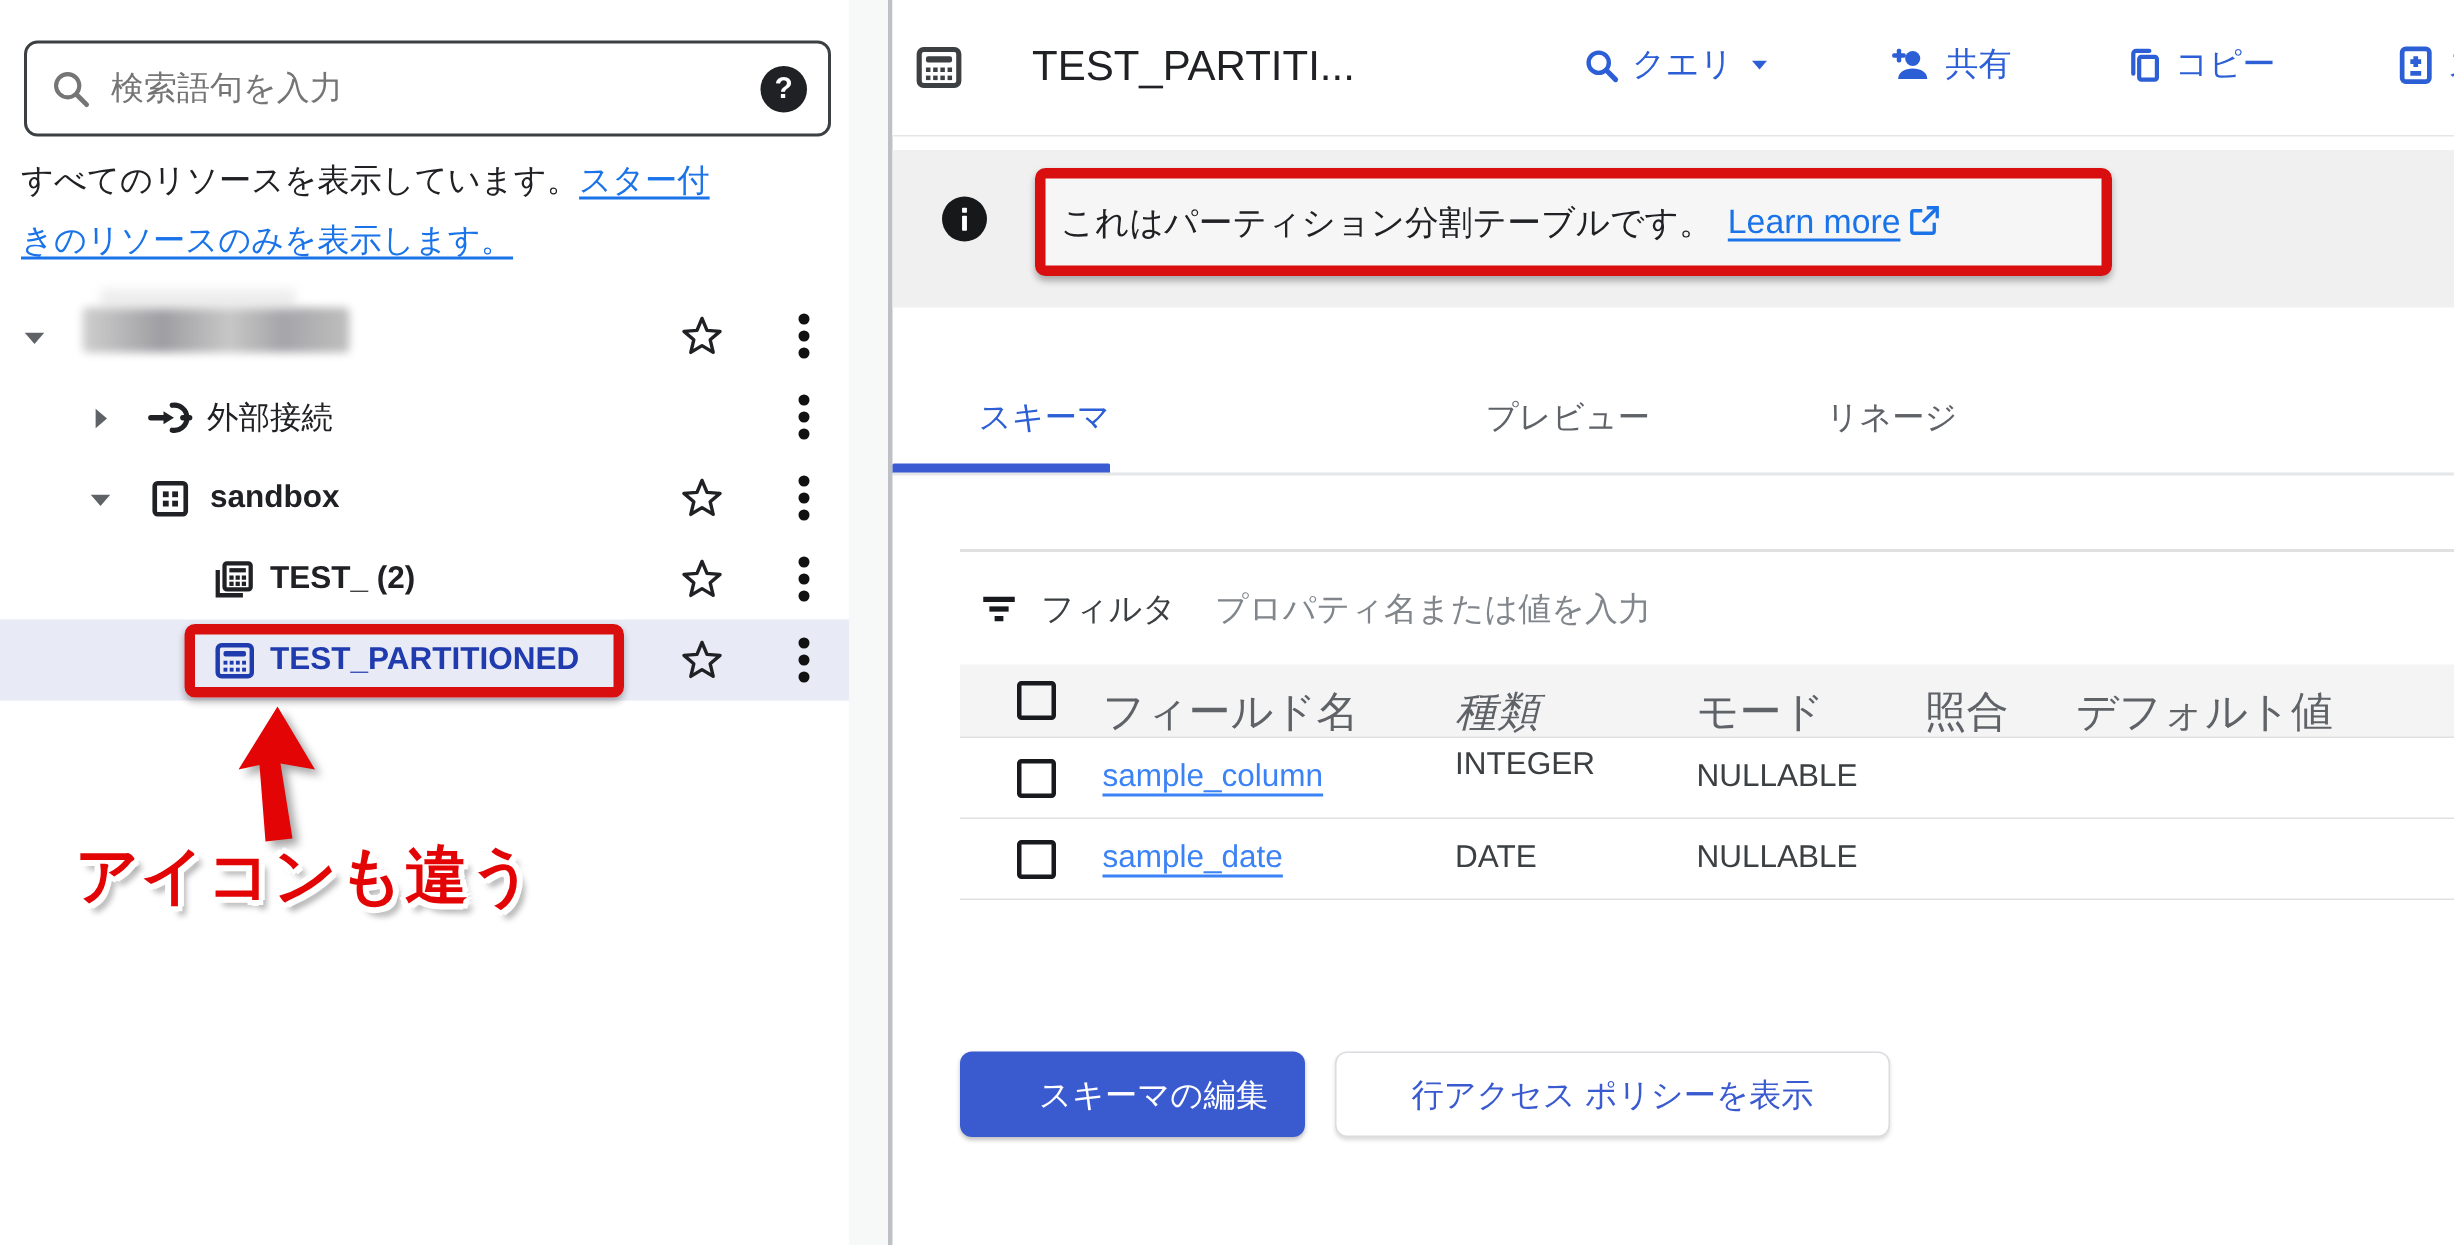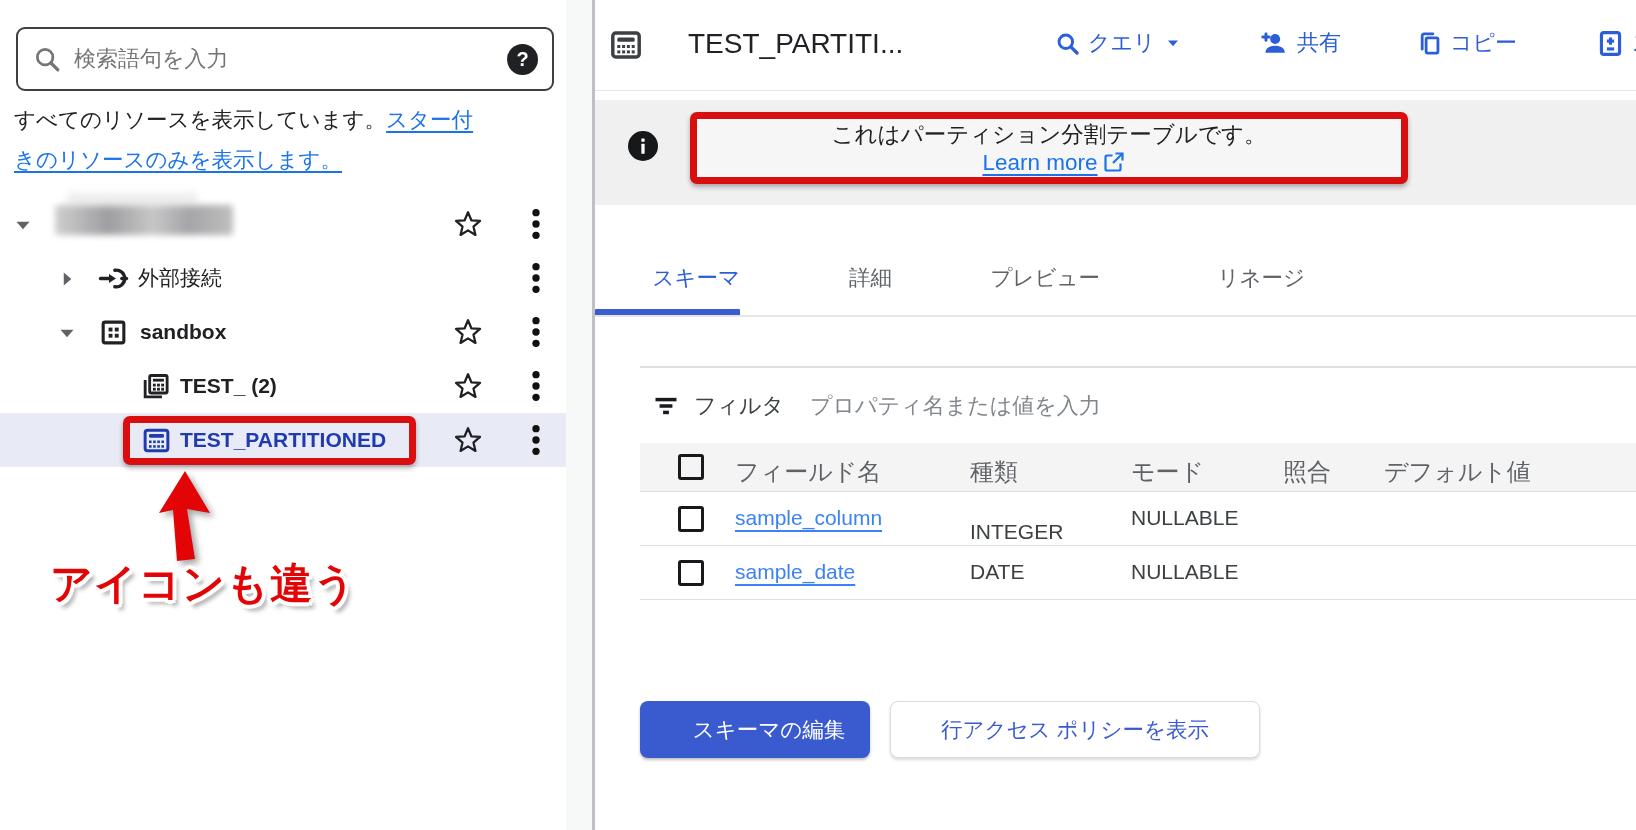--- a/index.html
+++ b/index.html
@@ -50,21 +50,21 @@
                  background:#fff; }
   #main-title { left:688px; top:28px; font-size:28px; color:#202124; white-space:nowrap; }
   .tool-btn { position:absolute; top:28px; display:flex; align-items:center; gap:7px;
               color:#2c5fd6; font-size:22px; cursor:pointer; white-space:nowrap; }
   .tool-btn svg { flex:0 0 auto; }
 
   #banner { left:595px; top:100px; width:1041px; height:105px; background:#f0f0f0; }
   #info-icon { left:628px; top:131px; width:30px; height:30px; border-radius:50%; background:#16181a;
                color:#fff; display:flex; flex-direction:column; align-items:center; }
   #banner-redbox { left:690px; top:112px; width:718px; height:72px; background:#f6f6f6;
-                   display:flex; align-items:center; padding:0 10px; white-space:nowrap;flex-direction:column; }
+                   display:flex; align-items:center; padding:0 10px; white-space:nowrap; }
   #banner-text { font-size:22.5px; color:#202124; }
   #banner-link { font-size:22.5px; margin-left:10px; display:inline-flex; align-items:flex-start; gap:4px; }
 
   .tab { position:absolute; top:244px; height:66px; display:flex; align-items:center;
          justify-content:flex-end; font-size:21.5px; color:#5f6368; cursor:pointer; }
   .tab.active { color:#2c5fd6; }
   #tab-underline { left:595px; top:309px; width:145px; height:7px; background:#3a5bd2; border-radius:1px; }
   #tabs-border { left:595px; top:315px; width:1041px; height:2px; background:#e4e6e8; }
 
   
@@ -72,21 +72,21 @@
   #filter-row { left:640px; top:368px; width:996px; height:75px; display:flex; align-items:center; }
   #filter-label { font-size:22px; color:#3c4043; margin:0 26px 0 12px; display:flex; align-items:center; gap:14px; }
   #filter-input { border:none; outline:none; font-size:22px; color:#202124; flex:1;
                   font-family:inherit; background:transparent; }
   #filter-input::placeholder { color:#80868b; }
 
   .grid-row { position:absolute; left:640px; width:996px; }
   .cb { position:absolute; left:38px; width:26px; height:26px; border:3.5px solid #17191c; border-radius:3px; background:transparent; }
   .col-name { left:95px; } .col-type { left:330px; } .col-mode { left:491px;text-align:right; }
   .col-coll { left:643px; } .col-def { left:744px; }
-  .hcell { position:absolute; font-size:24px; color:#5f6368; white-space:nowrap; }
+  .hcell { position:absolute; font-size:28px; color:#5f6368; white-space:nowrap; }
   .cell  { position:absolute; font-size:21px; color:#3c4043; white-space:nowrap; }
   .cell-link { color:#3b82f6; text-decoration:underline; text-underline-offset:5px; cursor:pointer; }
   #thead { top:443px; height:49px; background:#f4f4f5; border-bottom:1px solid #e0e0e0; }
   .trow { height:54px; border-bottom:1px solid #e0e0e0; background:#fff; }
 
   .btn { position:absolute; top:701px; height:57px; border-radius:8px; font-size:21.5px;
          display:flex; align-items:center; justify-content:center; cursor:pointer;
          font-family:inherit; white-space:nowrap; }
   #btn-edit { left:640px; width:230px; background:#3a5ad0; color:#fff;
               box-shadow:0 2px 3px rgba(0,0,0,.25); border:none;padding-left:28px; }
@@ -337,23 +337,20 @@
           <path d="M18.5 13.5V19a1.5 1.5 0 0 1-1.5 1.5H5A1.5 1.5 0 0 1 3.5 19V7A1.5 1.5 0 0 1 5 5.5h5.5" fill="none" stroke="#1a73e8" stroke-width="2.2"></path>
           <path d="M13.5 3.5H20.5V10.5" fill="none" stroke="#1a73e8" stroke-width="2.2"></path>
           <line x1="20" y1="4" x2="11" y2="13" stroke="#1a73e8" stroke-width="2.2"></line>
         </svg>
     </span>
   </div>
 
   <div class="tab active" style="left:595px; width:145px;">
     <span>スキーマ</span>
     </div>
-  <div class="tab" style="left:752px; width:140px;">
-    <span>詳細</span>
-    </div>
   <div class="tab" style="left:915px; width:185px;">
     <span>プレビュー</span>
     </div>
   <div class="tab" style="left:1120px; width:185px;">
     <span>リネージ</span>
     </div>
   <div id="tab-underline" class="abs"></div>
   <div id="tabs-border" class="abs"></div>
 
   <div id="card-topline" class="abs"></div>
@@ -365,30 +362,30 @@
           <rect x="9.5" y="16" width="5" height="3" fill="#17191c"></rect>
         </svg>
       <span>フィルタ</span>
     </span>
     <input id="filter-input" placeholder="プロパティ名または値を入力" style="">
   </div>
 
   <div id="thead" class="grid-row">
     <span class="cb" style="top:11px;"></span>
     <span class="hcell col-name" style="top:13px;">フィールド名</span>
-    <span class="hcell col-type" style="top:13px;">種類</span>
+    <span class="hcell col-type" style="top:13px;font-style:italic;">種類</span>
     <span class="hcell col-mode" style="top:13px;">モード</span>
     <span class="hcell col-coll" style="top:13px;">照合</span>
     <span class="hcell col-def" style="top:13px;">デフォルト値</span>
   </div>
 
   <div class="grid-row trow" style="top:492px;">
     <span class="cb" style="top:14px;"></span>
     <span class="cell cell-link col-name" style="top:14px;">sample_column</span>
-    <span class="cell col-type" style="top:28px;text-align:right;">INTEGER</span>
+    <span class="cell col-type" style="top:6px;text-align:right;">INTEGER</span>
     <span class="cell col-mode" style="top:14px;">NULLABLE</span>
   </div>
 
   <div class="grid-row trow" style="top:546px;">
     <span class="cb" style="top:14px;"></span>
     <span class="cell cell-link col-name" style="top:14px;">sample_date</span>
     <span class="cell col-type" style="top:14px;">DATE</span>
     <span class="cell col-mode" style="top:14px;">NULLABLE</span>
   </div>
 

